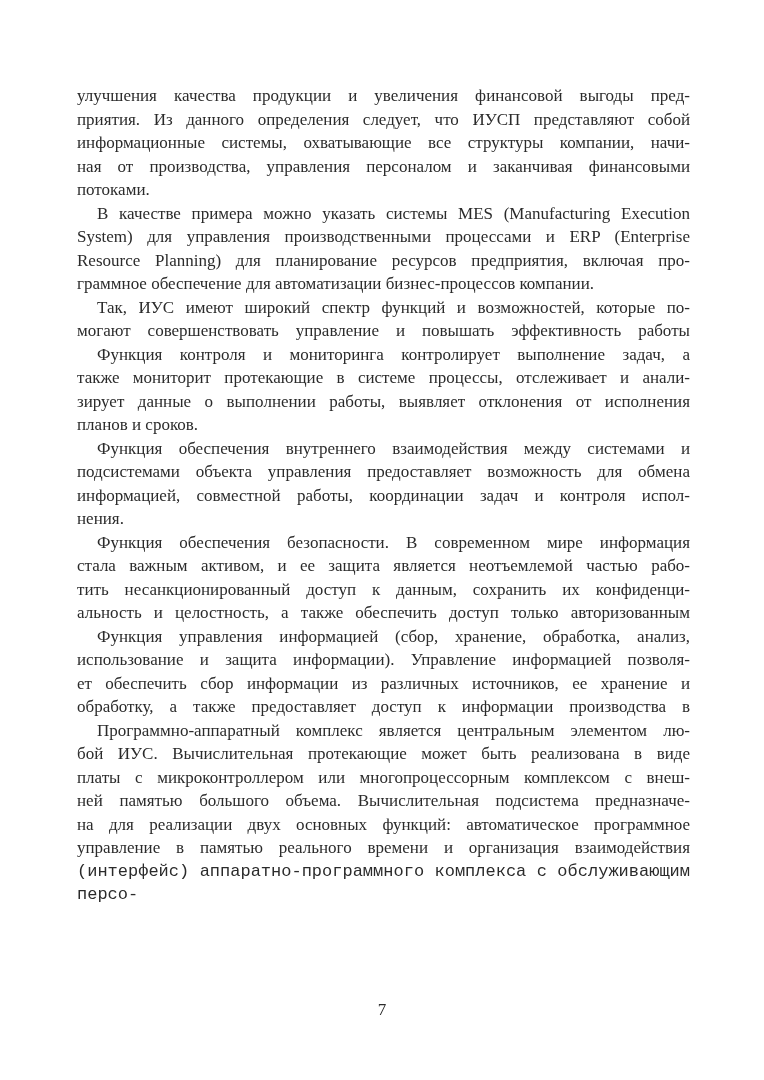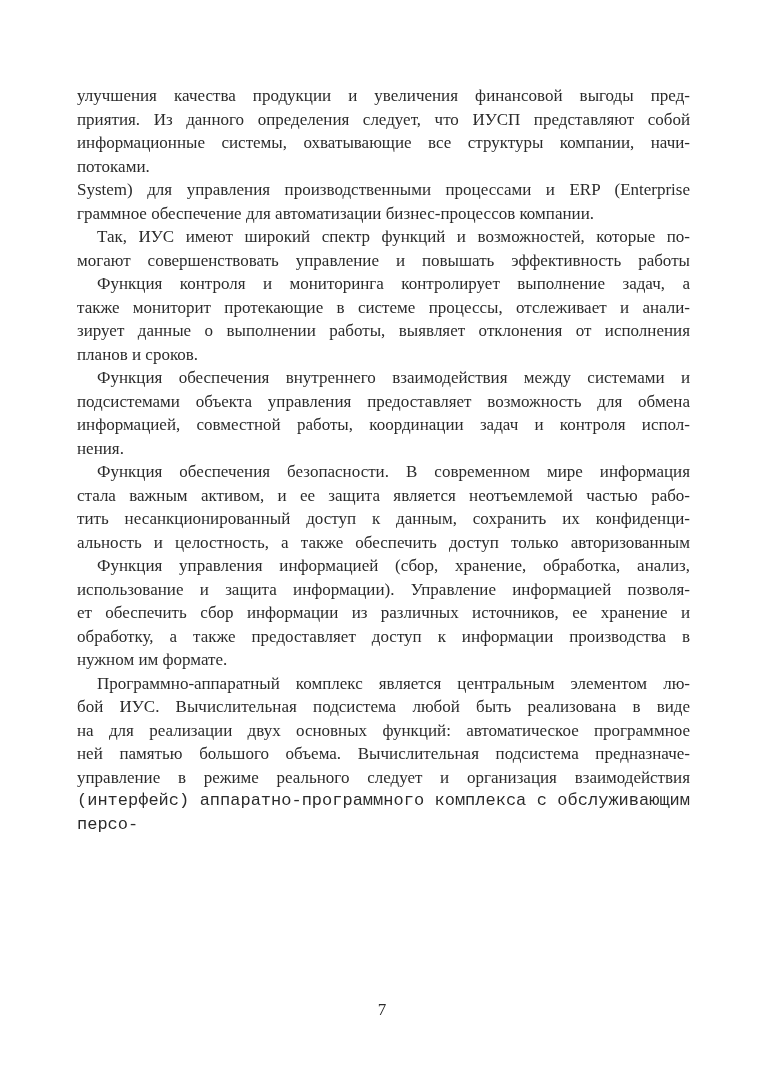--- a/index.html
+++ b/index.html
@@ -59,24 +59,27 @@
 </style>
 </head>
 <body>
 
 <div class="page">
   <div class="text-block">
       <div class="paragraph">
         <div class="line">улучшения качества продукции и увеличения финансовой выгоды пред-</div>
         <div class="line">приятия. Из данного определения следует, что ИУСП представляют собой</div>
         <div class="line">информационные системы, охватывающие все структуры компании, начи-</div>
+        <div class="line">ная от производства, управления персоналом и заканчивая финансовыми</div>
         <div class="line last">потоками.</div>
       </div>
       <div class="paragraph">
+        <div class="line indented">В качестве примера можно указать системы MES (Manufacturing Execution</div>
         <div class="line">System) для управления производственными процессами и ERP (Enterprise</div>
+        <div class="line">Resource Planning) для планирование ресурсов предприятия, включая про-</div>
         <div class="line last">граммное обеспечение для автоматизации бизнес-процессов компании.</div>
       </div>
       <div class="paragraph">
         <div class="line indented">Так, ИУС имеют широкий спектр функций и возможностей, которые по-</div>
         <div class="line">могают совершенствовать управление и повышать эффективность работы</div>
       </div>
       <div class="paragraph">
         <div class="line indented">Функция контроля и мониторинга контролирует выполнение задач, а</div>
         <div class="line">также мониторит протекающие в системе процессы, отслеживает и анали-</div>
         <div class="line">зирует данные о выполнении работы, выявляет отклонения от исполнения</div>
@@ -92,27 +95,27 @@
         <div class="line indented">Функция обеспечения безопасности. В современном мире информация</div>
         <div class="line">стала важным активом, и ее защита является неотъемлемой частью рабо-</div>
         <div class="line">тить несанкционированный доступ к данным, сохранить их конфиденци-</div>
         <div class="line">альность и целостность, а также обеспечить доступ только авторизованным</div>
       </div>
       <div class="paragraph">
         <div class="line indented">Функция управления информацией (сбор, хранение, обработка, анализ,</div>
         <div class="line">использование и защита информации). Управление информацией позволя-</div>
         <div class="line">ет обеспечить сбор информации из различных источников, ее хранение и</div>
         <div class="line">обработку, а также предоставляет доступ к информации производства в</div>
-        <div class="line last">нужном им формате.</div>
       </div>
       <div class="paragraph">
         <div class="line indented">Программно-аппаратный комплекс является центральным элементом лю-</div>
-        <div class="line">бой ИУС. Вычислительная подсистема любой быть реализована в виде</div>
+        <div class="line">бой ИУС. Вычислительная протекающие может быть реализована в виде</div>
+        <div class="line">платы с микроконтроллером или многопроцессорным комплексом с внеш-</div>
+        <div class="line">ней памятью большого объема. Вычислительная подсистема предназначе-</div>
         <div class="line">на для реализации двух основных функций: автоматическое программное</div>
-        <div class="line">ней памятью большого объема. Вычислительная подсистема предназначе-</div>
-        <div class="line">управление в режиме реального следует и организация взаимодействия</div>
+        <div class="line">управление в памятью реального времени и организация взаимодействия</div>
         <div class="line last justify-last">(интерфейс) аппаратно-программного комплекса с обслуживающим персо-</div>
       </div>
     </div>
   <div class="footer">
     <span class="page-number">7</span>
   </div>
 </div>
 
 </body></html>

